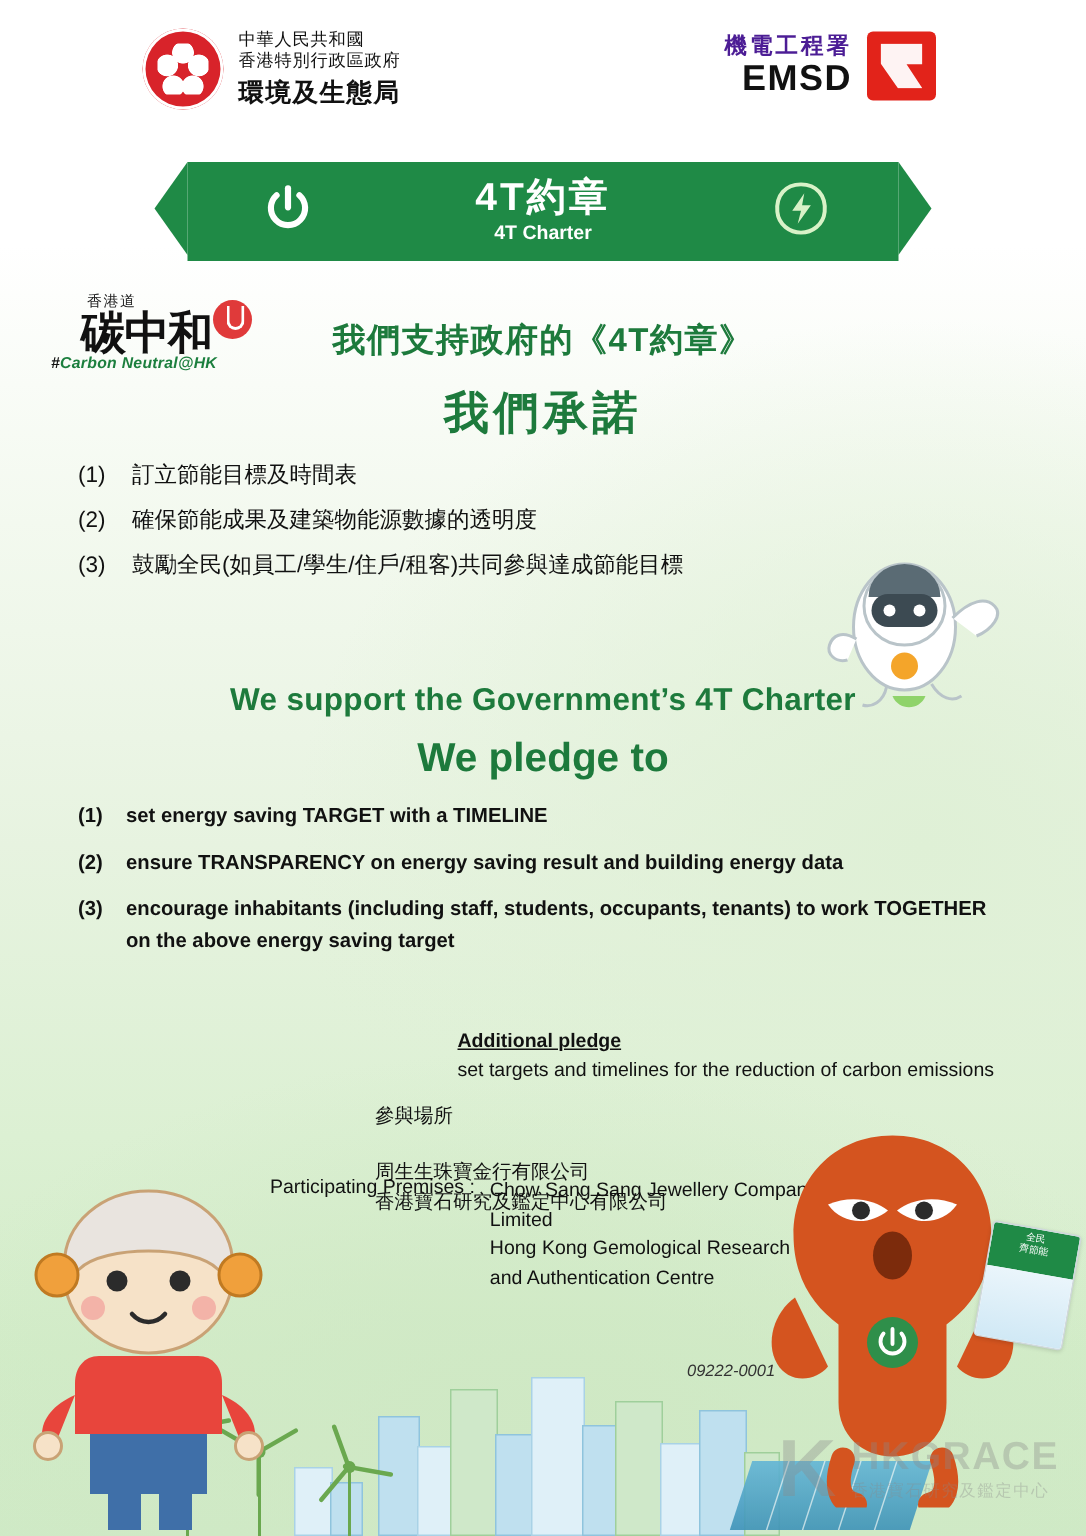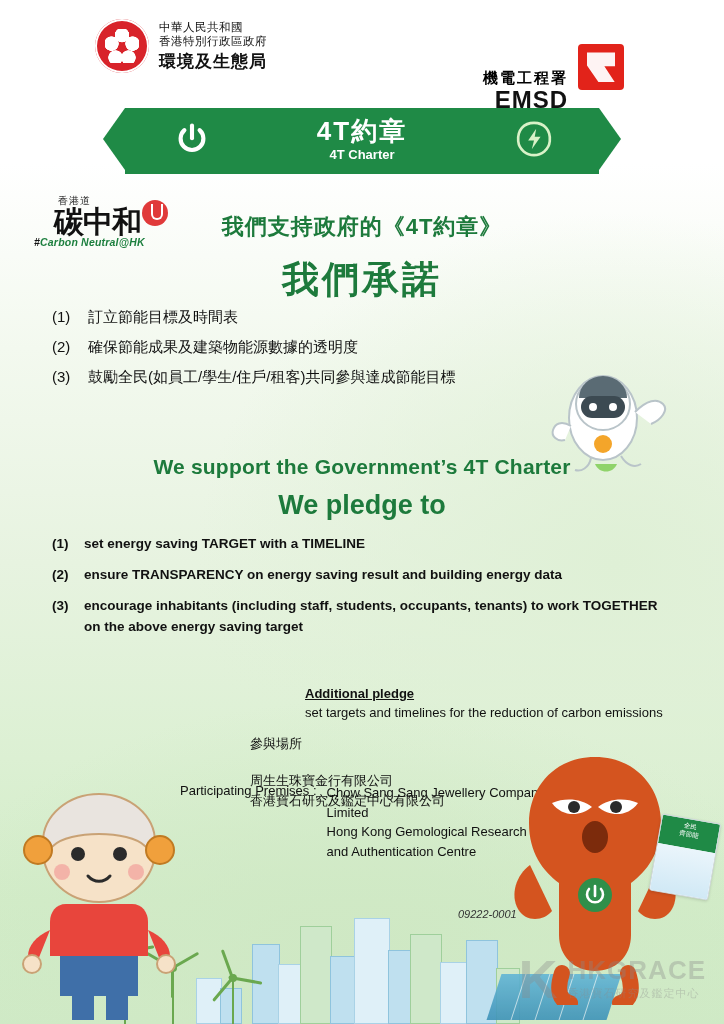--- a/index.html
+++ b/index.html
@@ -27,21 +27,21 @@
       radial-gradient(circle at 31% 84%, #fff 0 7px, transparent 7.5px),
       radial-gradient(circle at 19% 43%, #fff 0 7px, transparent 7.5px);
   }
   .hk-text{line-height:1.25;}
   .hk-text .l1{font-size:11.5px;color:#111;letter-spacing:.5px;}
   .hk-text .l2{font-size:11.5px;color:#111;letter-spacing:.5px;}
   .hk-text .l3{font-size:17px;font-weight:bold;color:#111;letter-spacing:1px;margin-top:2px;}
 
   .emsd-block{position:absolute;right:100px;top:20px;display:flex;align-items:center;gap:10px;}
   .emsd-text{text-align:right;line-height:1.15;}
-  .emsd-text .cn{font-size:15px;font-weight:bold;letter-spacing:2px;color:#000000;margin-top:48px;}
+  .emsd-text .cn{font-size:15px;font-weight:bold;letter-spacing:2px;color:#4c1d95;}
   .emsd-text .en{font-size:24px;font-weight:bold;letter-spacing:1px;color:#111;}
   .emsd-logo{width:46px;height:46px;background:#e2231a;border-radius:4px;position:relative;}
   .emsd-logo::after{content:"";position:absolute;left:9px;top:8px;width:28px;height:30px;
     background:
       radial-gradient(circle at 50% 22%, #fff 0 6px, transparent 6.5px),
       linear-gradient(160deg,#fff 0 100%);
     clip-path:polygon(18% 0,100% 0,100% 46%,62% 46%,100% 100%,42% 100%,0 44%,0 0);
     opacity:.95;}
 
   
@@ -59,21 +59,21 @@
   .cn-logo{position:absolute;left:30px;top:196px;width:138px;height:54px;}
   .cn-logo .top-cn{position:absolute;left:28px;top:-2px;font-size:10px;color:#222;letter-spacing:1px;}
   .cn-logo .big{position:absolute;left:24px;top:6px;font-size:30px;font-weight:bold;color:#111;letter-spacing:-1px;}
   .cn-logo .dot{position:absolute;left:112px;top:4px;width:26px;height:26px;border-radius:50%;background:#e03a3a;}
   .cn-logo .dot::after{content:"";position:absolute;left:9px;top:4px;width:8px;height:14px;border:2px solid #fff;border-top:none;border-radius:0 0 8px 8px;}
   .cn-logo .sub{position:absolute;left:4px;top:40px;font-size:10.5px;font-style:italic;font-weight:bold;color:#1c7f3e;letter-spacing:.2px;}
   .cn-logo .sub .hash{color:#111;}
 
   
   .cn-head1{position:absolute;left:0;right:0;top:212px;text-align:center;font-size:22px;font-weight:bold;color:#1d7a3c;letter-spacing:1px;}
-  .cn-head2{position:absolute;left:0;right:0;top:255px;text-align:center;font-size:37px;font-weight:bold;color:#1d7a3c;letter-spacing:3px;}
+  .cn-head2{position:absolute;left:0;right:0;top:255px;text-align:center;font-size:30px;font-weight:bold;color:#1d7a3c;letter-spacing:3px;}
   .cn-list{position:absolute;left:52px;top:302px;width:600px;font-size:15px;color:#111;line-height:2.0;}
   .cn-list .row{display:flex;gap:8px;}
   .cn-list .num{width:28px;flex:none;}
 
   
   .en-head1{position:absolute;left:0;right:0;top:455px;text-align:center;font-size:21px;font-weight:bold;color:#1d7a3c;letter-spacing:.2px;}
   .en-head2{position:absolute;left:0;right:0;top:490px;text-align:center;font-size:27px;font-weight:bold;color:#1d7a3c;}
   .en-list{position:absolute;left:52px;top:534px;width:620px;font-size:13.5px;color:#111;line-height:1.55;font-weight:bold;}
   .en-list .row{display:flex;gap:10px;margin-bottom:10px;}
   .en-list .num{width:22px;flex:none;font-weight:bold;}

